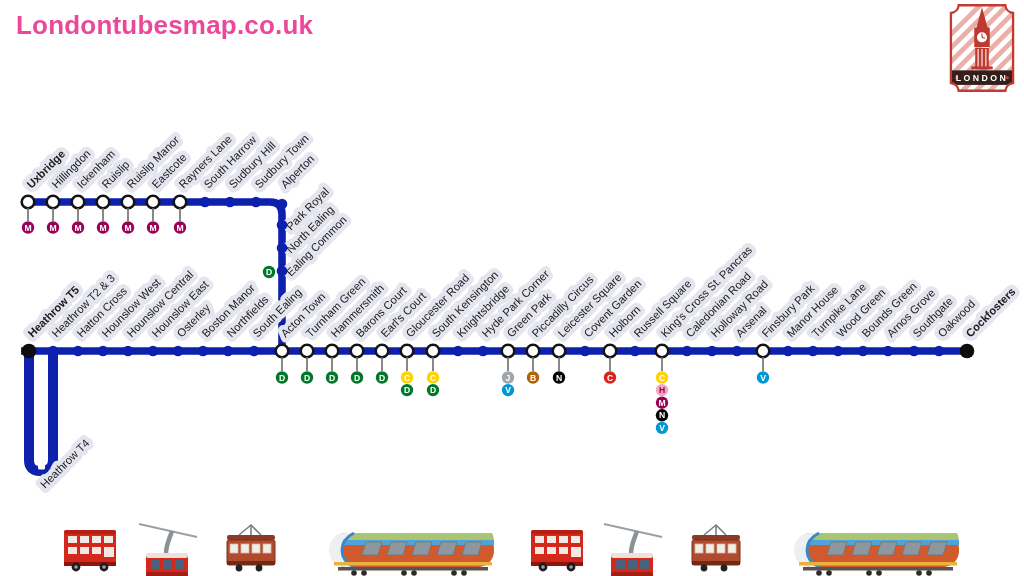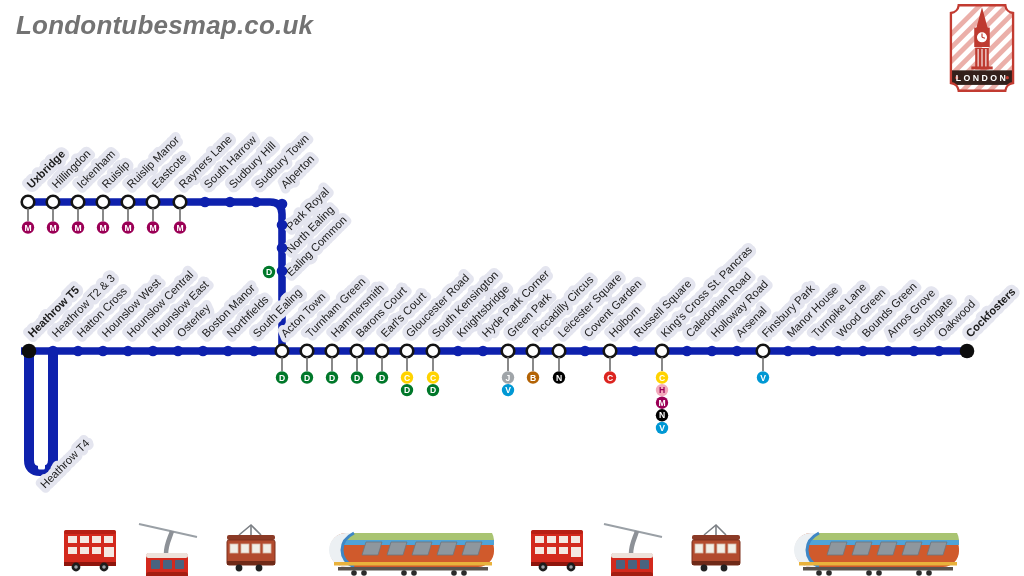--- a/index.html
+++ b/index.html
@@ -386,21 +386,21 @@
           <circle cx="-58" cy="23" r="2.8" fill="#2b2b2b"></circle>
           <circle cx="-48" cy="23" r="2.8" fill="#2b2b2b"></circle>
           <circle cx="-8" cy="23" r="2.8" fill="#2b2b2b"></circle>
           <circle cx="2" cy="23" r="2.8" fill="#2b2b2b"></circle>
           <circle cx="42" cy="23" r="2.8" fill="#2b2b2b"></circle>
           <circle cx="52" cy="23" r="2.8" fill="#2b2b2b"></circle>
         </g>
       </g>
     </svg>
 
-  <div class="site-title" style="color: #737373; font-style: italic;">Londontubesmap.co.uk</div>
+  <div class="site-title" style="color: #ec4899;">Londontubesmap.co.uk</div>
 
   <svg id="logo" width="68" height="92" viewBox="0 0 70 94" xmlns="http://www.w3.org/2000/svg">
     <defs>
       <clipPath id="stampClip">
         <path d="M11,3 H59 A9 9 0 0 0 67,11 V83 A9 9 0 0 0 59,91 H11 A9 9 0 0 0 3,83 V11 A9 9 0 0 0 11,3 Z"></path>
       </clipPath>
     </defs>
     <g clip-path="url(#stampClip)">
       <rect x="0" y="0" width="70" height="94" fill="#ffffff"></rect>
       <g stroke="#DA6E63" stroke-width="5" opacity="0.55">

